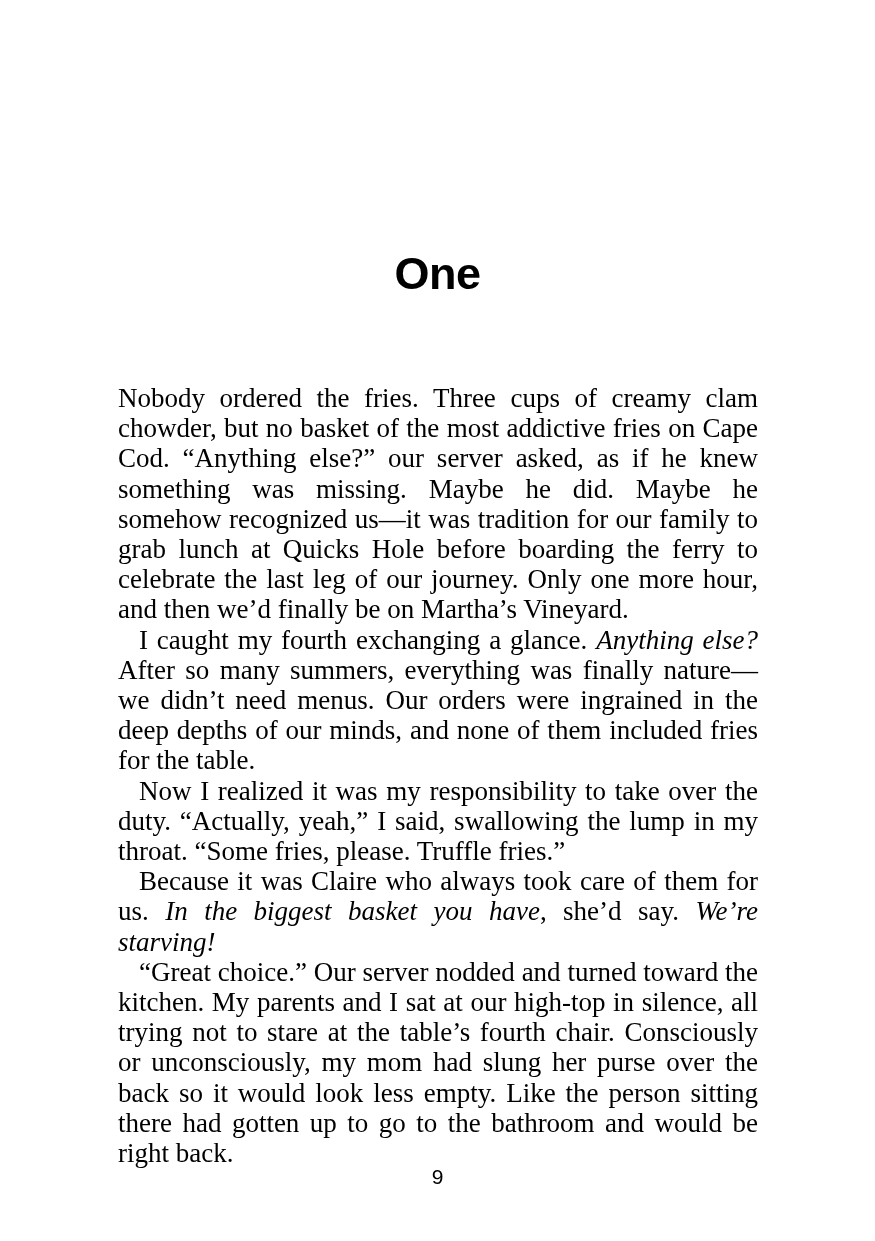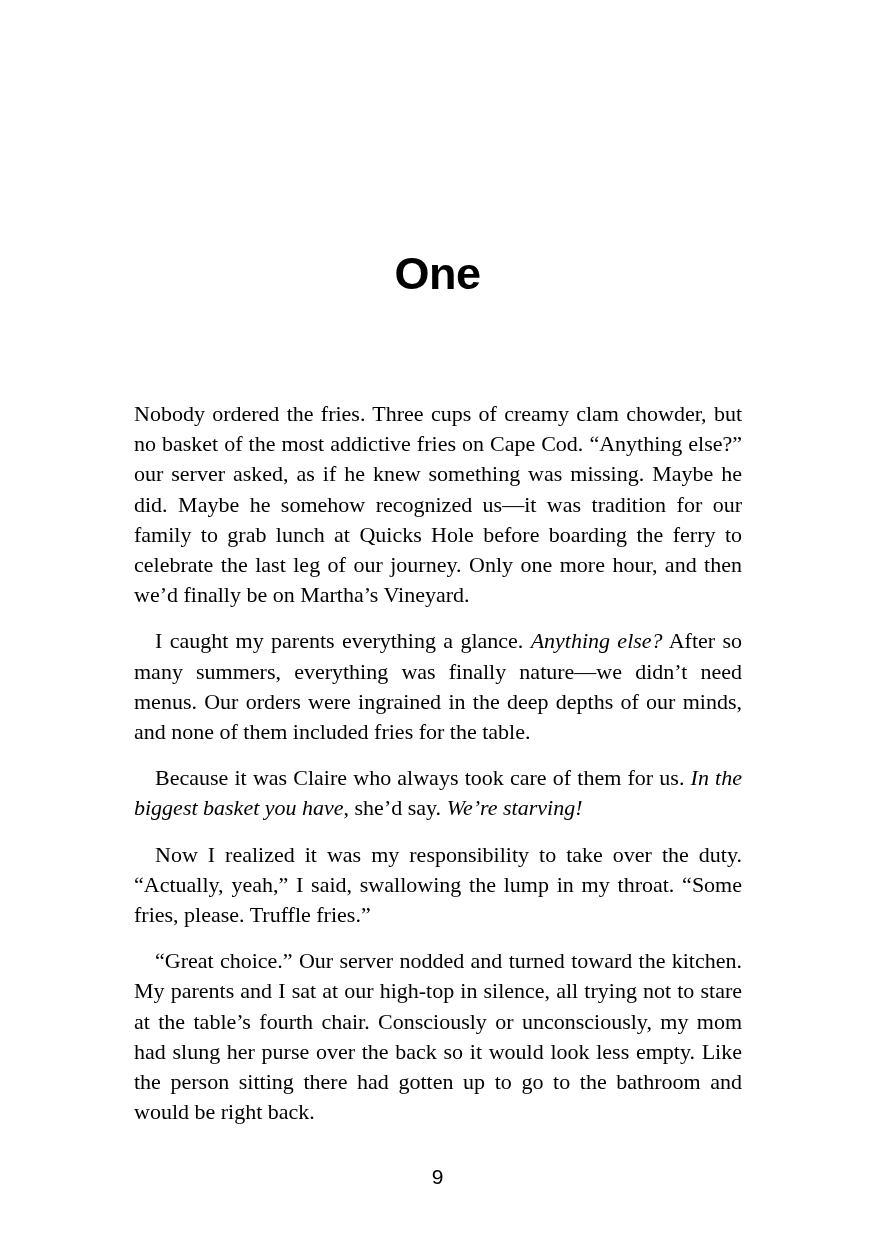--- a/index.html
+++ b/index.html
@@ -35,22 +35,22 @@
     letter-spacing: -0.5px;
     color: #000000;
   }
   .body-block {
     position: absolute;
     left: 118px;
     top: 383px;
     width: 640px;
   }
   .para {
-    margin: 16px;
-    font-size: 22px;
+    margin: 0;
+    font-size: 27px;
     line-height: 30.2px;
     text-align: justify;
     text-justify: inter-word;
     -webkit-hyphens: none;
     hyphens: none;
     color: #000000;
   }
   .para.indent {
     text-indent: 21px;
   }
@@ -70,21 +70,21 @@
 </style>
 </head>
 <body style="background: rgb(255, 255, 255); color: rgb(0, 0, 0);">
 
 <div class="page">
 
   <h1 class="chapter-title">One</h1>
 
   <div class="body-block">
     <p class="para"><span>Nobody ordered the fries. Three cups of creamy clam chowder, but no basket of the most addictive fries on Cape Cod. “Anything else?” our server asked, as if he knew something was missing. Maybe he did. Maybe he somehow recognized us—it was tradition for our family to grab lunch at Quicks Hole before boarding the ferry to celebrate the last leg of our journey. Only one more hour, and then we’d finally be on Martha’s Vineyard.</span></p>
-    <p class="para indent"><span>I caught my parents everything a glance. </span><em>Anything else?</em><span> After so many summers, everything was finally nature—we didn’t need menus. Our orders were ingrained in the deep depths of our minds, and none of them included fries for the table.</span></p>
+    <p class="para indent"><span>I caught my fourth exchanging a glance. </span><em>Anything else?</em><span> After so many summers, everything was finally nature—we didn’t need menus. Our orders were ingrained in the deep depths of our minds, and none of them included fries for the table.</span></p>
+    <p class="para indent"><span>Now I realized it was my responsibility to take over the duty. “Actually, yeah,” I said, swallowing the lump in my throat. “Some fries, please. Truffle fries.”</span></p>
     <p class="para indent"><span>Because it was Claire who always took care of them for us. </span><em>In the biggest basket you have</em><span>, she’d say. </span><em>We’re starving!</em></p>
-    <p class="para indent"><span>Now I realized it was my responsibility to take over the duty. “Actually, yeah,” I said, swallowing the lump in my throat. “Some fries, please. Truffle fries.”</span></p>
     <p class="para indent"><span>“Great choice.” Our server nodded and turned toward the kitchen. My parents and I sat at our high-top in silence, all trying not to stare at the table’s fourth chair. Consciously or unconsciously, my mom had slung her purse over the back so it would look less empty. Like the person sitting there had gotten up to go to the bathroom and would be right back.</span></p>
   </div>
 
   <div class="page-number">9</div>
 
 </div>
 
 </body></html>

